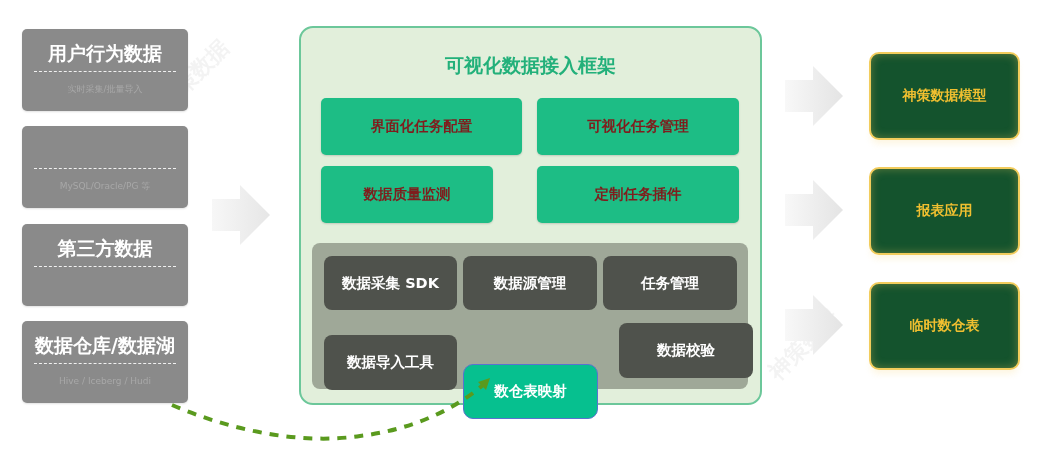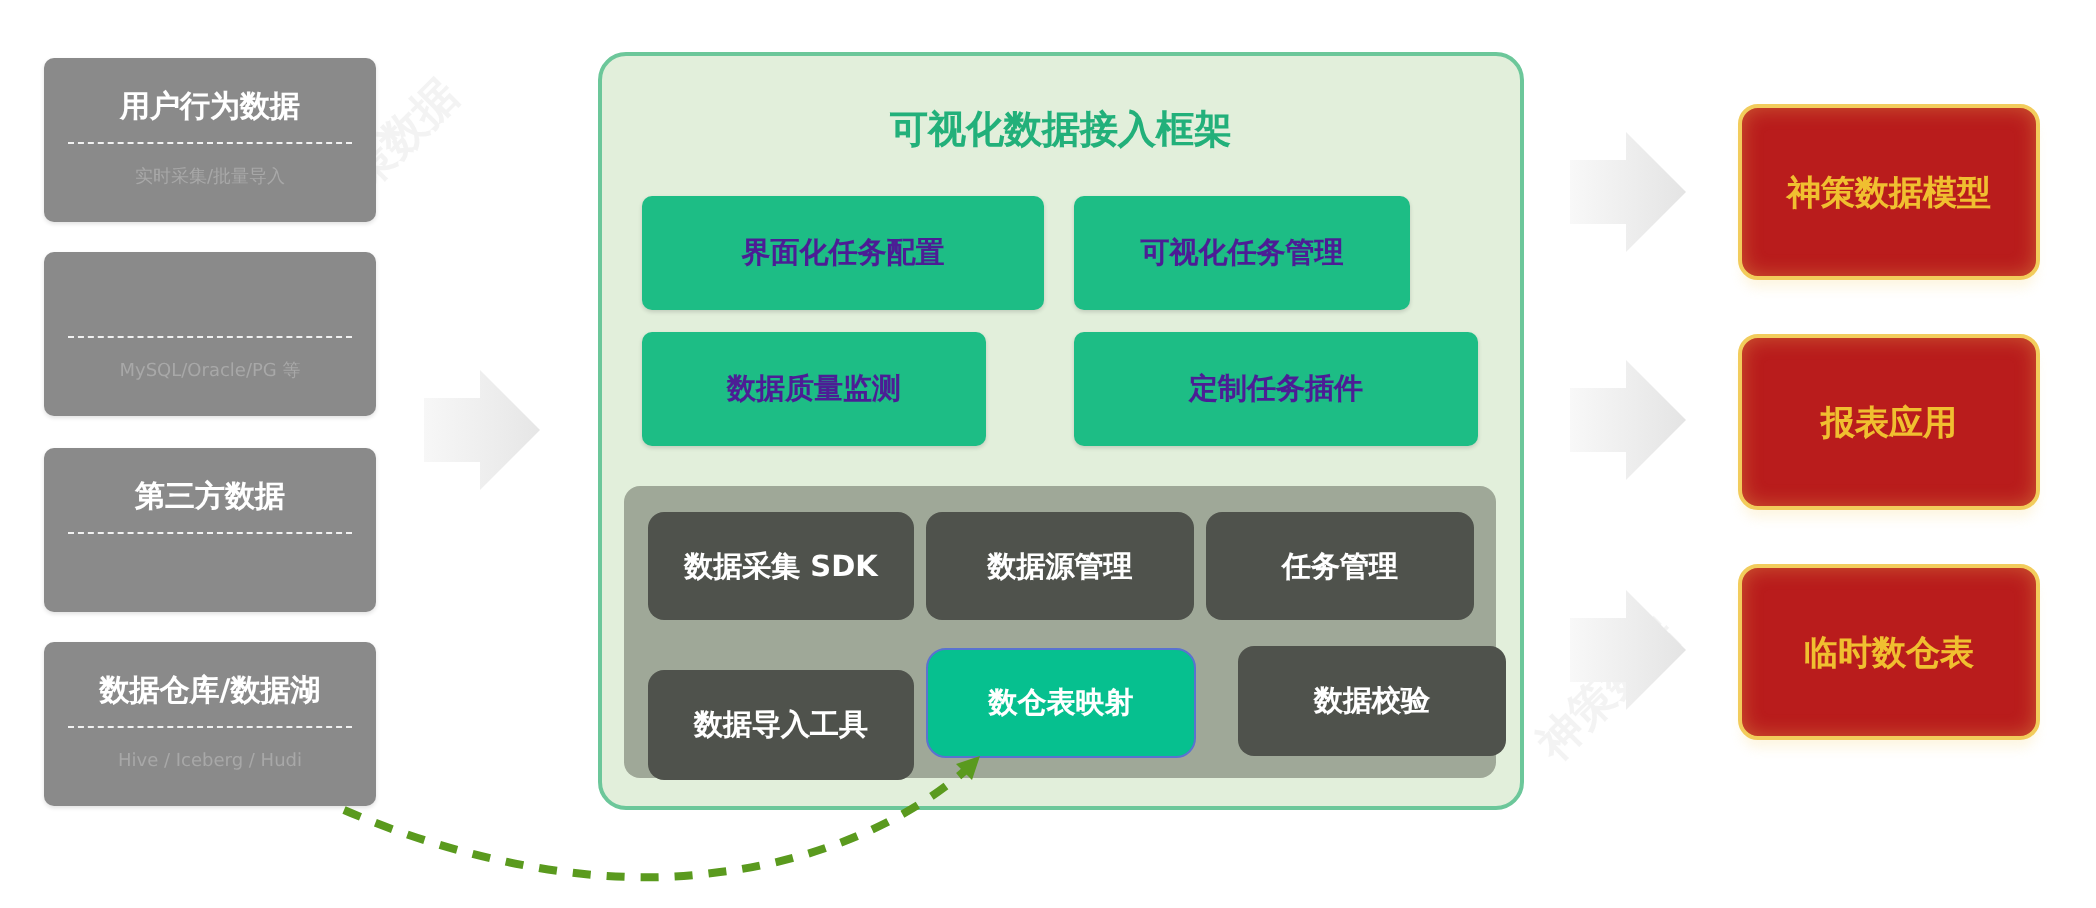--- a/index.html
+++ b/index.html
@@ -10,65 +10,65 @@
   }
   .abs { position:absolute; box-sizing:border-box; }
 
   
   .src {
     left:22px; width:166px; height:82px;
     background:#8a8a8a; border-radius:5px;
     box-shadow:0 1px 2px rgba(0,0,0,0.12);
     color:#fff; text-align:center;
   }
-  .src .title { position:absolute; left:0; right:0; top:14px; font-size:15px; font-weight:bold; line-height:20px; }
+  .src .title { position:absolute; left:0; right:0; top:14px; font-size:19px; font-weight:bold; line-height:20px; }
   .src .dash { position:absolute; left:12px; right:12px; top:42px; border-top:1.5px dashed #f1f1f1; }
   .src .sub { position:absolute; left:0; right:0; top:53px; font-size:9px; color:#a8a8a8; line-height:14px; }
 
   
   .arrow { width:58px; height:60px; }
   .arrow svg { width:100%; height:100%; display:block; }
 
   
   .frame {
     left:299px; top:26px; width:463px; height:379px;
     background:#e2efdb; border:2.5px solid #6cc79a; border-radius:14px;
   }
   .frame-title {
     left:299px; top:52px; width:463px; text-align:center;
     font-size:19px; font-weight:bold; color:#22b07a; line-height:26px;
   }
   .gbtn {
-    background:#1dbd85; color:#4c1d95; border-radius:5px;
+    background:#1dbd85; color:#7f1d1d; border-radius:5px;
     font-size:14.5px; font-weight:bold;
     display:flex; align-items:center; justify-content:center;
     box-shadow:0 1px 2px rgba(0,0,0,0.15);
   }
   .panel {
     left:312px; top:243px; width:436px; height:146px;
     background:#9fa898; border-radius:8px;
   }
   .dbtn {
     background:#4f524c; color:#fff; border-radius:8px;
     font-size:14.5px; font-weight:bold;
     display:flex; align-items:center; justify-content:center;
   }
   .hbtn {
     background:#06c08f; color:#fff; border-radius:10px;
     border:1.5px solid #5a72d0;
     font-size:14.5px; font-weight:bold;
-    display:flex; align-items:center; justify-content:center;
+    display:flex; align-items:center; justify-content:center;margin-top:40px;
   }
 
   
   .out {
     left:869px; width:151px; height:88px;
-    background:#b91c1c; border:2px solid #f2cc5c; border-radius:10px;
+    background:#14532d; border:2px solid #f2cc5c; border-radius:10px;
     box-shadow:inset 0 0 10px rgba(242,204,92,0.35), 0 6px 6px -2px rgba(242,204,92,0.18);
-    color:#f0bf30; font-size:17px; font-weight:bold;
+    color:#f0bf30; font-size:14px; font-weight:bold;
     display:flex; align-items:center; justify-content:center;
   }
 
   
   .wm {
     position:absolute; color:rgba(160,160,160,0.12); font-size:22px; font-weight:bold;
     transform:rotate(-45deg); white-space:nowrap; pointer-events:none;
   }
 
   .curve { left:0; top:0; width:1048px; height:454px; pointer-events:none; }
@@ -109,21 +109,21 @@
       </linearGradient>
     </defs>
     <polygon points="0,14 28,14 28,0 58,30 28,60 28,46 0,46" fill="url(#ag1)"></polygon>
   </svg>
 </div>
 
 <div class="abs frame"></div>
 <div class="abs frame-title">可视化数据接入框架</div>
 
 <div class="abs gbtn" style="left:321px;top:98px;width:201px;height:57px;">界面化任务配置</div>
-<div class="abs gbtn" style="left:537px;top:98px;width:168px;height:57px;">可视化任务管理</div>
+<div class="abs gbtn" style="left:537px;top:98px;width:202px;height:57px;">可视化任务管理</div>
 <div class="abs gbtn" style="left:321px;top:166px;width:172px;height:57px;">数据质量监测</div>
 <div class="abs gbtn" style="left:537px;top:166px;width:202px;height:57px;">定制任务插件</div>
 
 <div class="abs panel"></div>
 <div class="abs dbtn" style="left:324px;top:256px;width:133px;height:54px;">数据采集 SDK</div>
 <div class="abs dbtn" style="left:463px;top:256px;width:134px;height:54px;">数据源管理</div>
 <div class="abs dbtn" style="left:603px;top:256px;width:134px;height:54px;">任务管理</div>
 <div class="abs dbtn" style="left:324px;top:335px;width:133px;height:55px;">数据导入工具</div>
 <div class="abs hbtn" style="left:463px;top:324px;width:135px;height:55px;">数仓表映射</div>
 <div class="abs dbtn" style="left:603px;top:323px;width:134px;height:55px;margin-left:16px;">数据校验</div>

